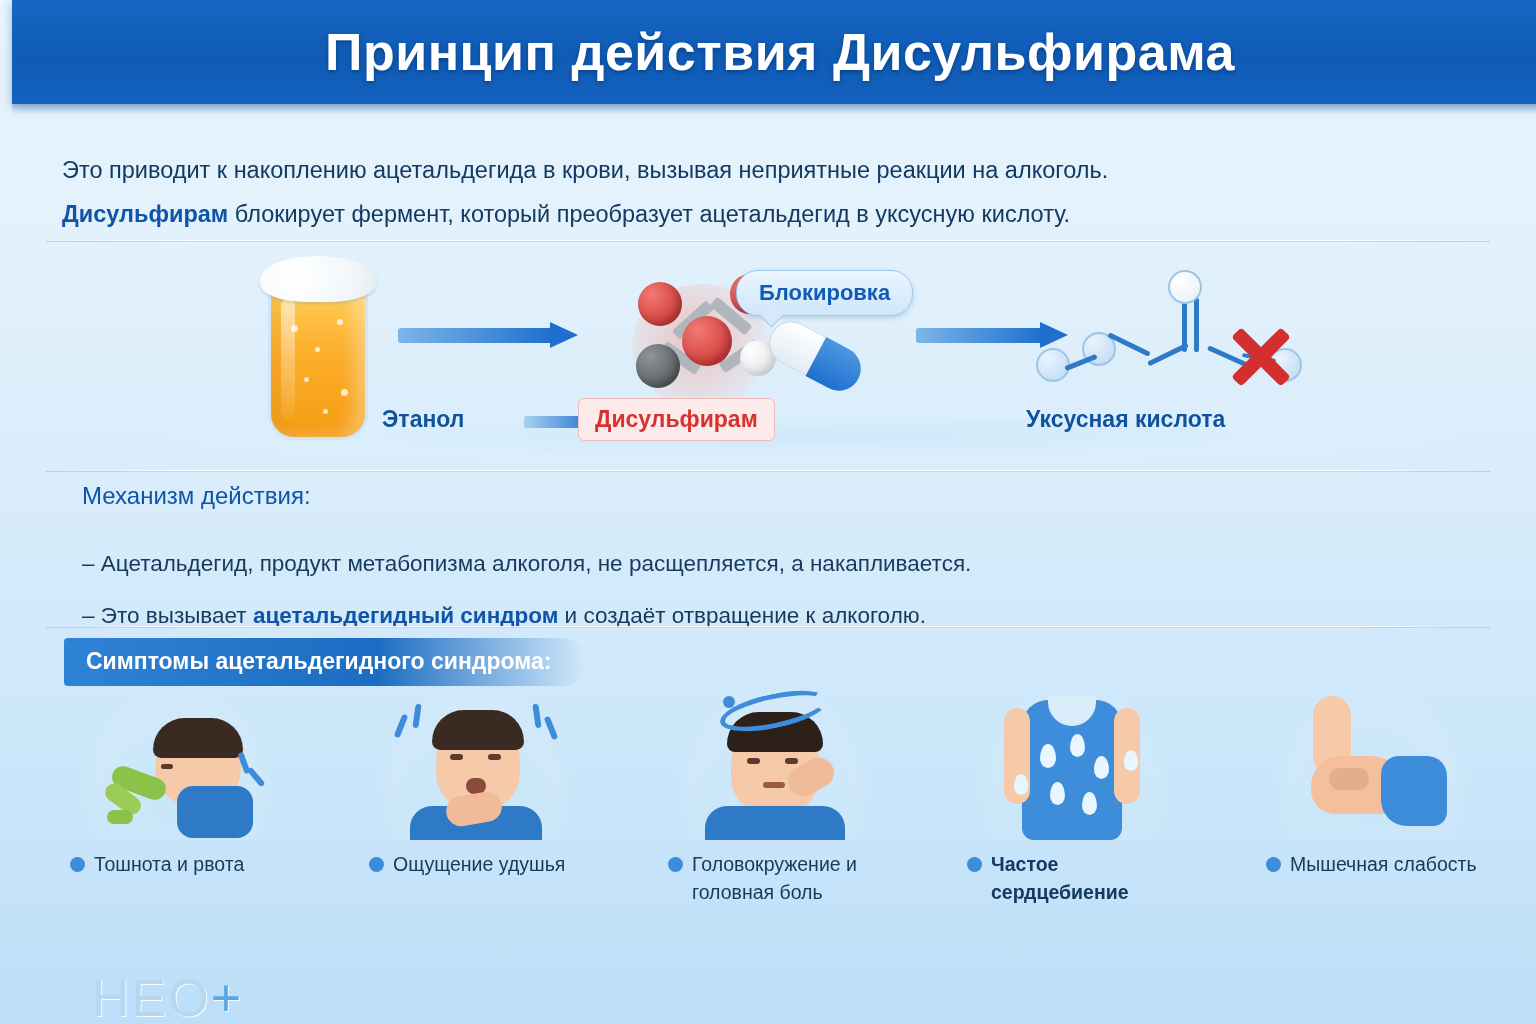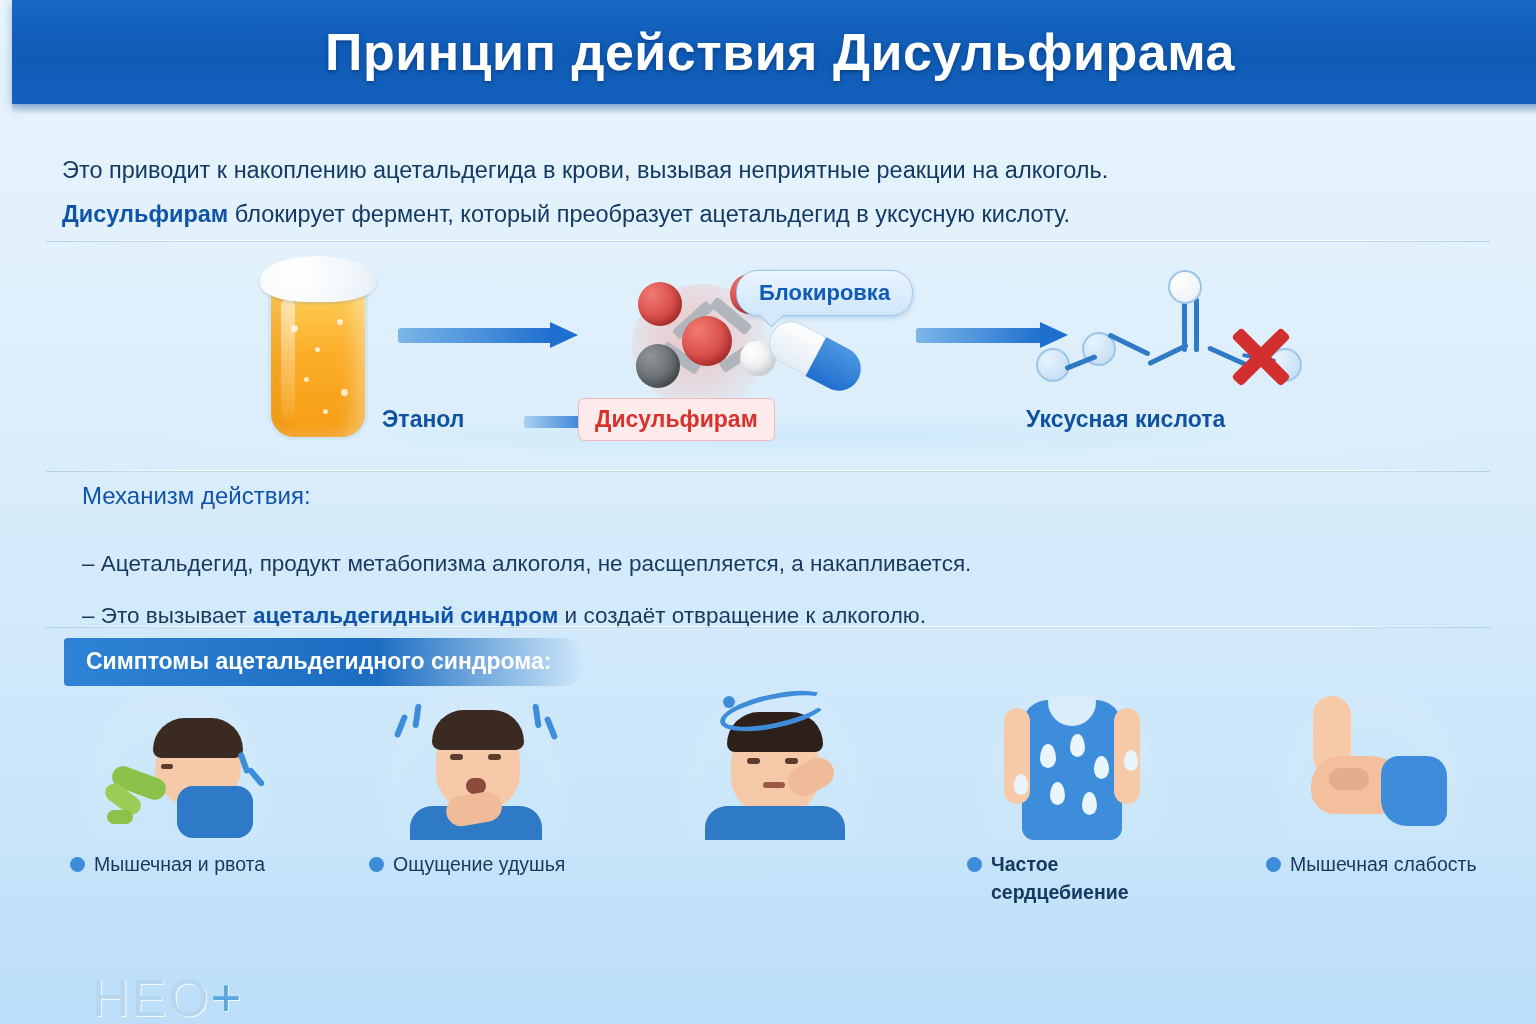--- a/index.html
+++ b/index.html
@@ -318,21 +318,21 @@
         <div style="position:absolute;left:96px;top:96px;width:76px;height:52px;background:#2f7ac6;border-radius:16px"></div>
         <div style="position:absolute;left:30px;top:82px;width:56px;height:22px;background:#8bc34a;border-radius:14px;transform:rotate(20deg)"></div>
         <div style="position:absolute;left:22px;top:100px;width:40px;height:18px;background:#9ccc55;border-radius:12px;transform:rotate(36deg)"></div>
         <div style="position:absolute;left:26px;top:120px;width:26px;height:14px;background:#8bc34a;border-radius:10px"></div>
         <div style="position:absolute;left:160px;top:62px;width:6px;height:22px;background:#3d8ddb;border-radius:4px;transform:rotate(-20deg)"></div>
         <div style="position:absolute;left:172px;top:76px;width:6px;height:22px;background:#3d8ddb;border-radius:4px;transform:rotate(-40deg)"></div>
       </div>
     </div>
     <div class="sym-label">
       <span class="dot"></span>
-      <span>Мышечная и рвота</span>
+      <span>Тошнота и рвота</span>
     </div>
   </div>
 
   <div class="symptom">
     <div class="sym-art">
       <div class="scene">
         <div style="position:absolute;left:56px;top:28px;width:84px;height:92px;background:#f6c9a8;border-radius:44px 44px 38px 38px;"></div>
         <div style="position:absolute;left:52px;top:20px;width:92px;height:40px;background:#3b2a22;border-radius:46px 46px 12px 12px;"></div>
         <div style="position:absolute;left:70px;top:64px;width:13px;height:6px;background:#5a3b2c;border-radius:3px"></div>
         <div style="position:absolute;left:108px;top:64px;width:13px;height:6px;background:#5a3b2c;border-radius:3px"></div>
@@ -358,20 +358,24 @@
         <div style="position:absolute;left:48px;top:22px;width:96px;height:40px;background:#2c2018;border-radius:48px 48px 12px 12px;"></div>
         <div style="position:absolute;left:68px;top:68px;width:13px;height:6px;background:#5a3b2c;border-radius:3px"></div>
         <div style="position:absolute;left:106px;top:68px;width:13px;height:6px;background:#5a3b2c;border-radius:3px"></div>
         <div style="position:absolute;left:84px;top:92px;width:22px;height:6px;background:#9c5a46;border-radius:4px"></div>
         <div style="position:absolute;left:26px;top:116px;width:140px;height:42px;background:#2f7ac6;border-radius:22px 22px 0 0"></div>
         <div style="position:absolute;left:108px;top:72px;width:48px;height:30px;background:#f0bb98;border-radius:16px;transform:rotate(-28deg)"></div>
         <div style="position:absolute;left:40px;top:4px;width:110px;height:34px;border:5px solid #3d8ddb;border-radius:50%;transform:rotate(-12deg);border-right-color:transparent"></div>
         <div style="position:absolute;left:44px;top:6px;width:12px;height:12px;background:#3d8ddb;border-radius:50%"></div>
       </div>
     </div>
+    <div class="sym-label">
+      <span class="dot"></span>
+      <span>Головокружение и головная боль</span>
+    </div>
   </div>
 
   <div class="symptom">
     <div class="sym-art">
       <div class="scene">
         <div style="position:absolute;left:44px;top:10px;width:100px;height:140px;background:#3d8ddb;border-radius:26px 26px 12px 12px;"></div>
         <div style="position:absolute;left:70px;top:6px;width:48px;height:30px;background:#d9ecfa;border-radius:0 0 26px 26px;"></div>
         <div style="position:absolute;left:26px;top:18px;width:26px;height:96px;background:#f6c9a8;border-radius:14px;"></div>
         <div style="position:absolute;left:136px;top:18px;width:26px;height:96px;background:#f6c9a8;border-radius:14px;"></div>
         <div style="position:absolute;left:62px;top:54px;width:16px;height:24px;background:#eaf6ff;border-radius:50% 50% 50% 50%/60% 60% 40% 40%;"></div>

